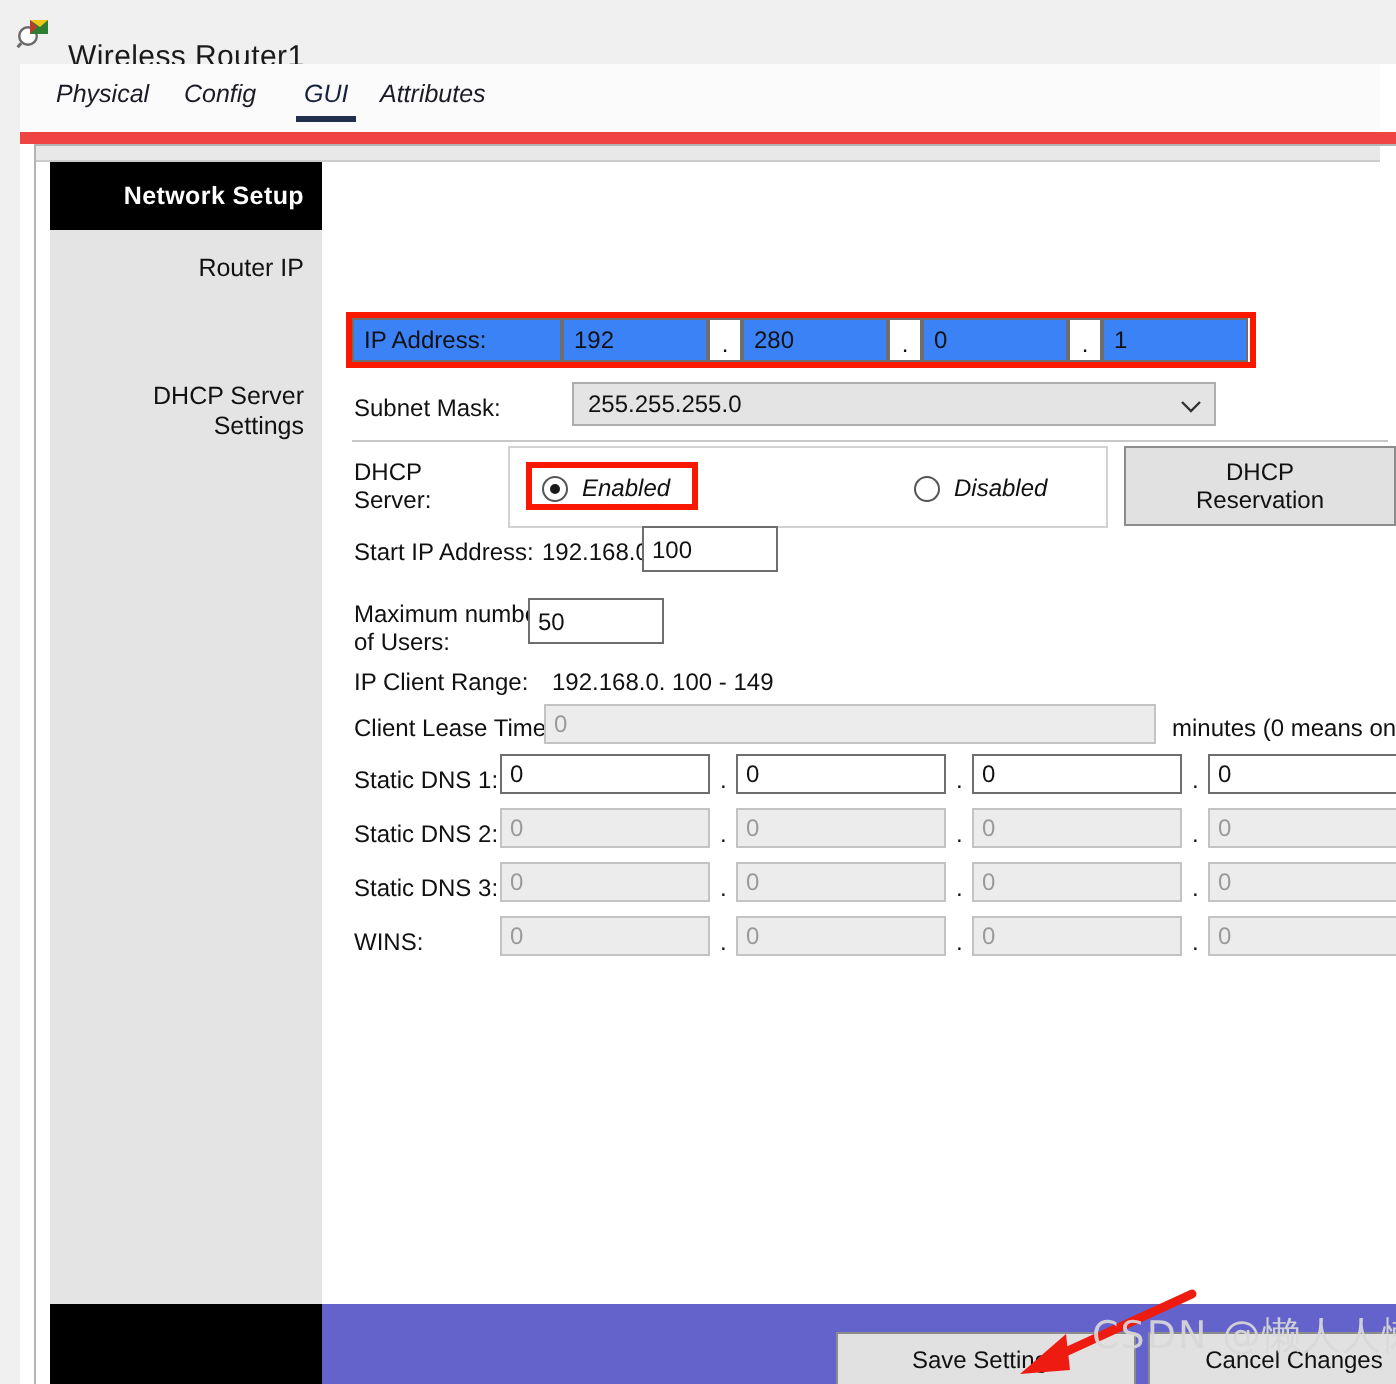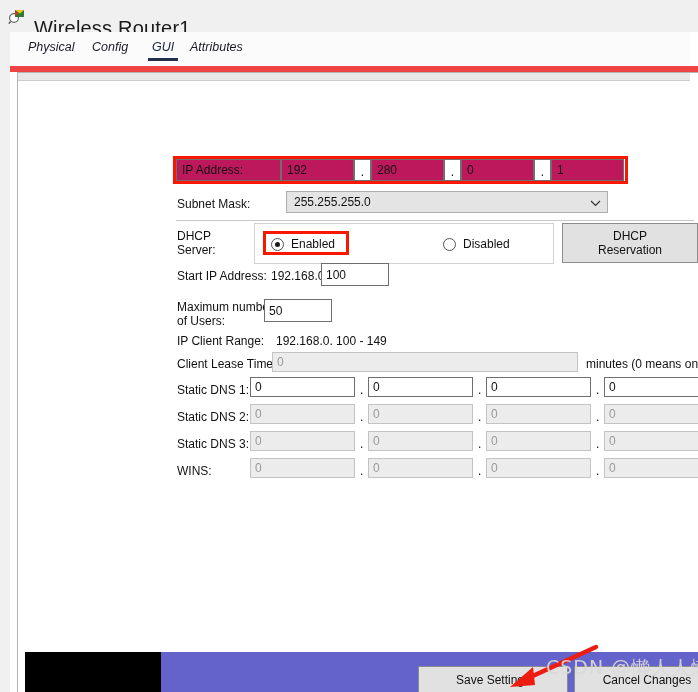--- a/index.html
+++ b/index.html
@@ -15,21 +15,21 @@
   .titlebar {
     position: absolute; left: 0; top: 0; width: 698px; height: 32px;
     background: #f0f0f0;
     display: flex; align-items: center;
   }
   .title-icon {
     width: 18px; height: 18px; margin-left: 8px; margin-right: 8px;
     position: relative; flex: none;
   }
   .title-text {
-    font-size: 20px; color: #1a1a1a; letter-spacing: .2px; margin-top: 24px;
+    font-size: 15px; color: #1a1a1a; letter-spacing: .2px; margin-top: 24px;
   }
 
   
   .window {
     position: absolute; left: 10px; top: 32px;
     width: 688px; height: 660px;
     background: #ffffff;
   }
 
   
@@ -122,21 +122,21 @@
   .sep {
     position: absolute; left: 8px; top: 0; width: 518px; height: 1px;
     background: #c8c8c8;
   }
 
   
   .iprow-box {
     position: absolute;
     box-sizing: border-box;
     border: 1px solid #6e6e6e;
-    background: #be185d;
+    background: #3b82f6;
     height: 22px;
     display: flex; align-items: center;
     font-size: 12px; color: #111111;
     padding-left: 5px;
   }
   .ipdot {
     position: absolute; box-sizing: border-box;
     border: 1px solid #6e6e6e; background: #ffffff;
     height: 22px; width: 17px;
     display: flex; align-items: flex-end; justify-content: center;
@@ -162,21 +162,21 @@
   
   .radiobox {
     position: absolute;
     box-sizing: border-box;
     border: 1px solid #d2d2d2;
     background: #ffffff;
   }
   .radio {
     position: absolute;
     display: flex; align-items: center;
-    font-size: 12px; color: #111111;
+    font-size: 12px; color: #111111; font-style: italic;
   }
   .radio-circle {
     width: 13px; height: 13px; border-radius: 50%;
     border: 1px solid #555; background: #fff;
     margin-right: 7px; position: relative; box-sizing: border-box;
     flex: none;
   }
   .radio-circle.on::after {
     content: ""; position: absolute; left: 3px; top: 3px;
     width: 5px; height: 5px; border-radius: 50%; background: #1a1a1a;
@@ -258,20 +258,28 @@
       <div class="tabstrip-bg"></div>
       <div class="tab" style="left:18px;">Physical</div>
       <div class="tab" style="left:82px;">Config</div>
       <div class="tab active" style="left:142px;">GUI</div>
       <div class="tab" style="left:180px;">Attributes</div>
     </div>
 
     <div class="panel">
       <div class="panel-topstrip"></div>
 
+      <div class="sidebar">
+        <div class="sidebar-header">Network Setup</div>
+        <div class="sidebar-label" style="top:46px;">Router IP</div>
+        <div class="sidebar-label" style="top:110px;">
+          <div>DHCP Server</div>
+          <div>Settings</div>
+        </div>
+      </div>
 
       <div class="form">
 
         <div class="iprow-box" style="left:8px; top:78px; width:105px;">
           <span>IP Address:</span>
         </div>
         <div class="iprow-box" style="left:113px; top:78px; width:73px;">
           <span>192</span>
         </div>
         <div class="ipdot" style="left:186px; top:78px;">
@@ -308,21 +316,21 @@
 
         <div class="lbl" style="left:9px; top:148px;">
           <div>DHCP</div>
           <div>Server:</div>
         </div>
         <div class="radiobox" style="left:86px; top:142px; width:300px; height:41px;">
           <div class="radio" style="left:16px; top:13px;">
             <span class="radio-circle on"></span>
             <span>Enabled</span>
           </div>
-          <div class="radio" style="left:144px; top:13px;padding-left:44px;">
+          <div class="radio" style="left:158px; top:13px;padding-left:44px;">
             <span class="radio-circle"></span>
             <span>Disabled</span>
           </div>
         </div>
         <div class="redbox" style="left:95px; top:150px; width:86px; height:24px;"></div>
 
         <div class="btn" style="left:394px; top:142px; width:136px; height:40px;">
           <div>
             <div>DHCP</div>
             <div>Reservation</div>

